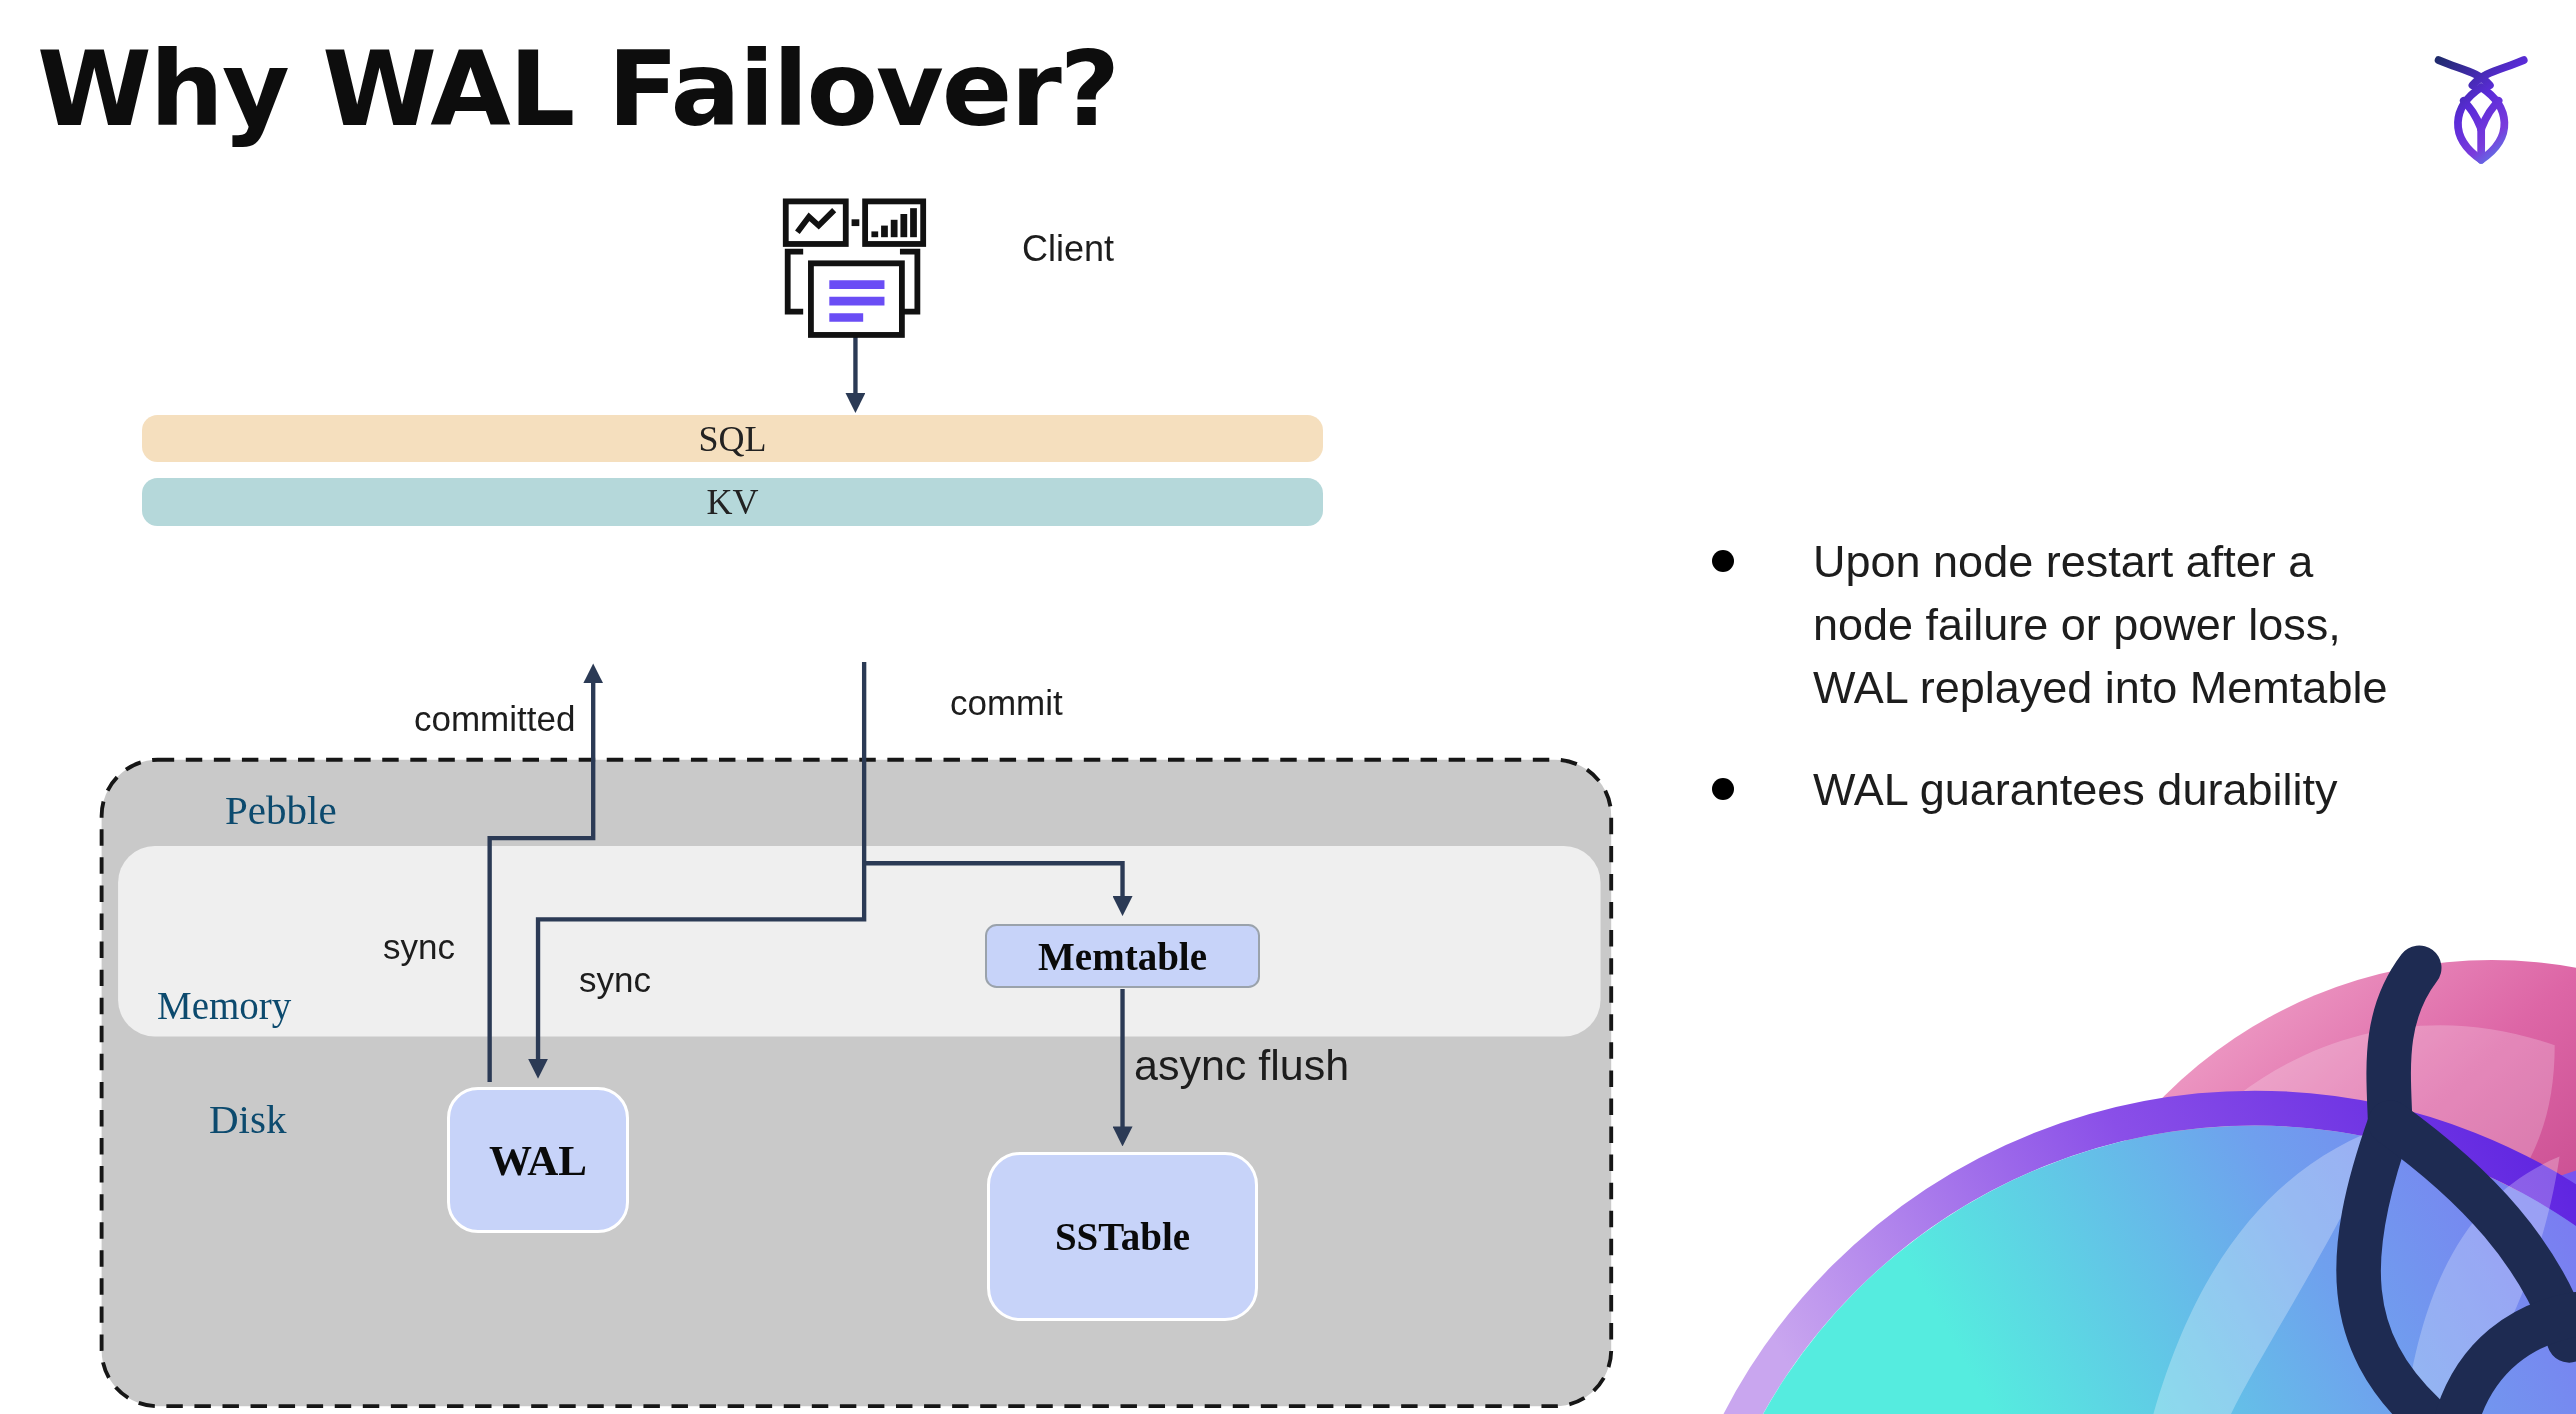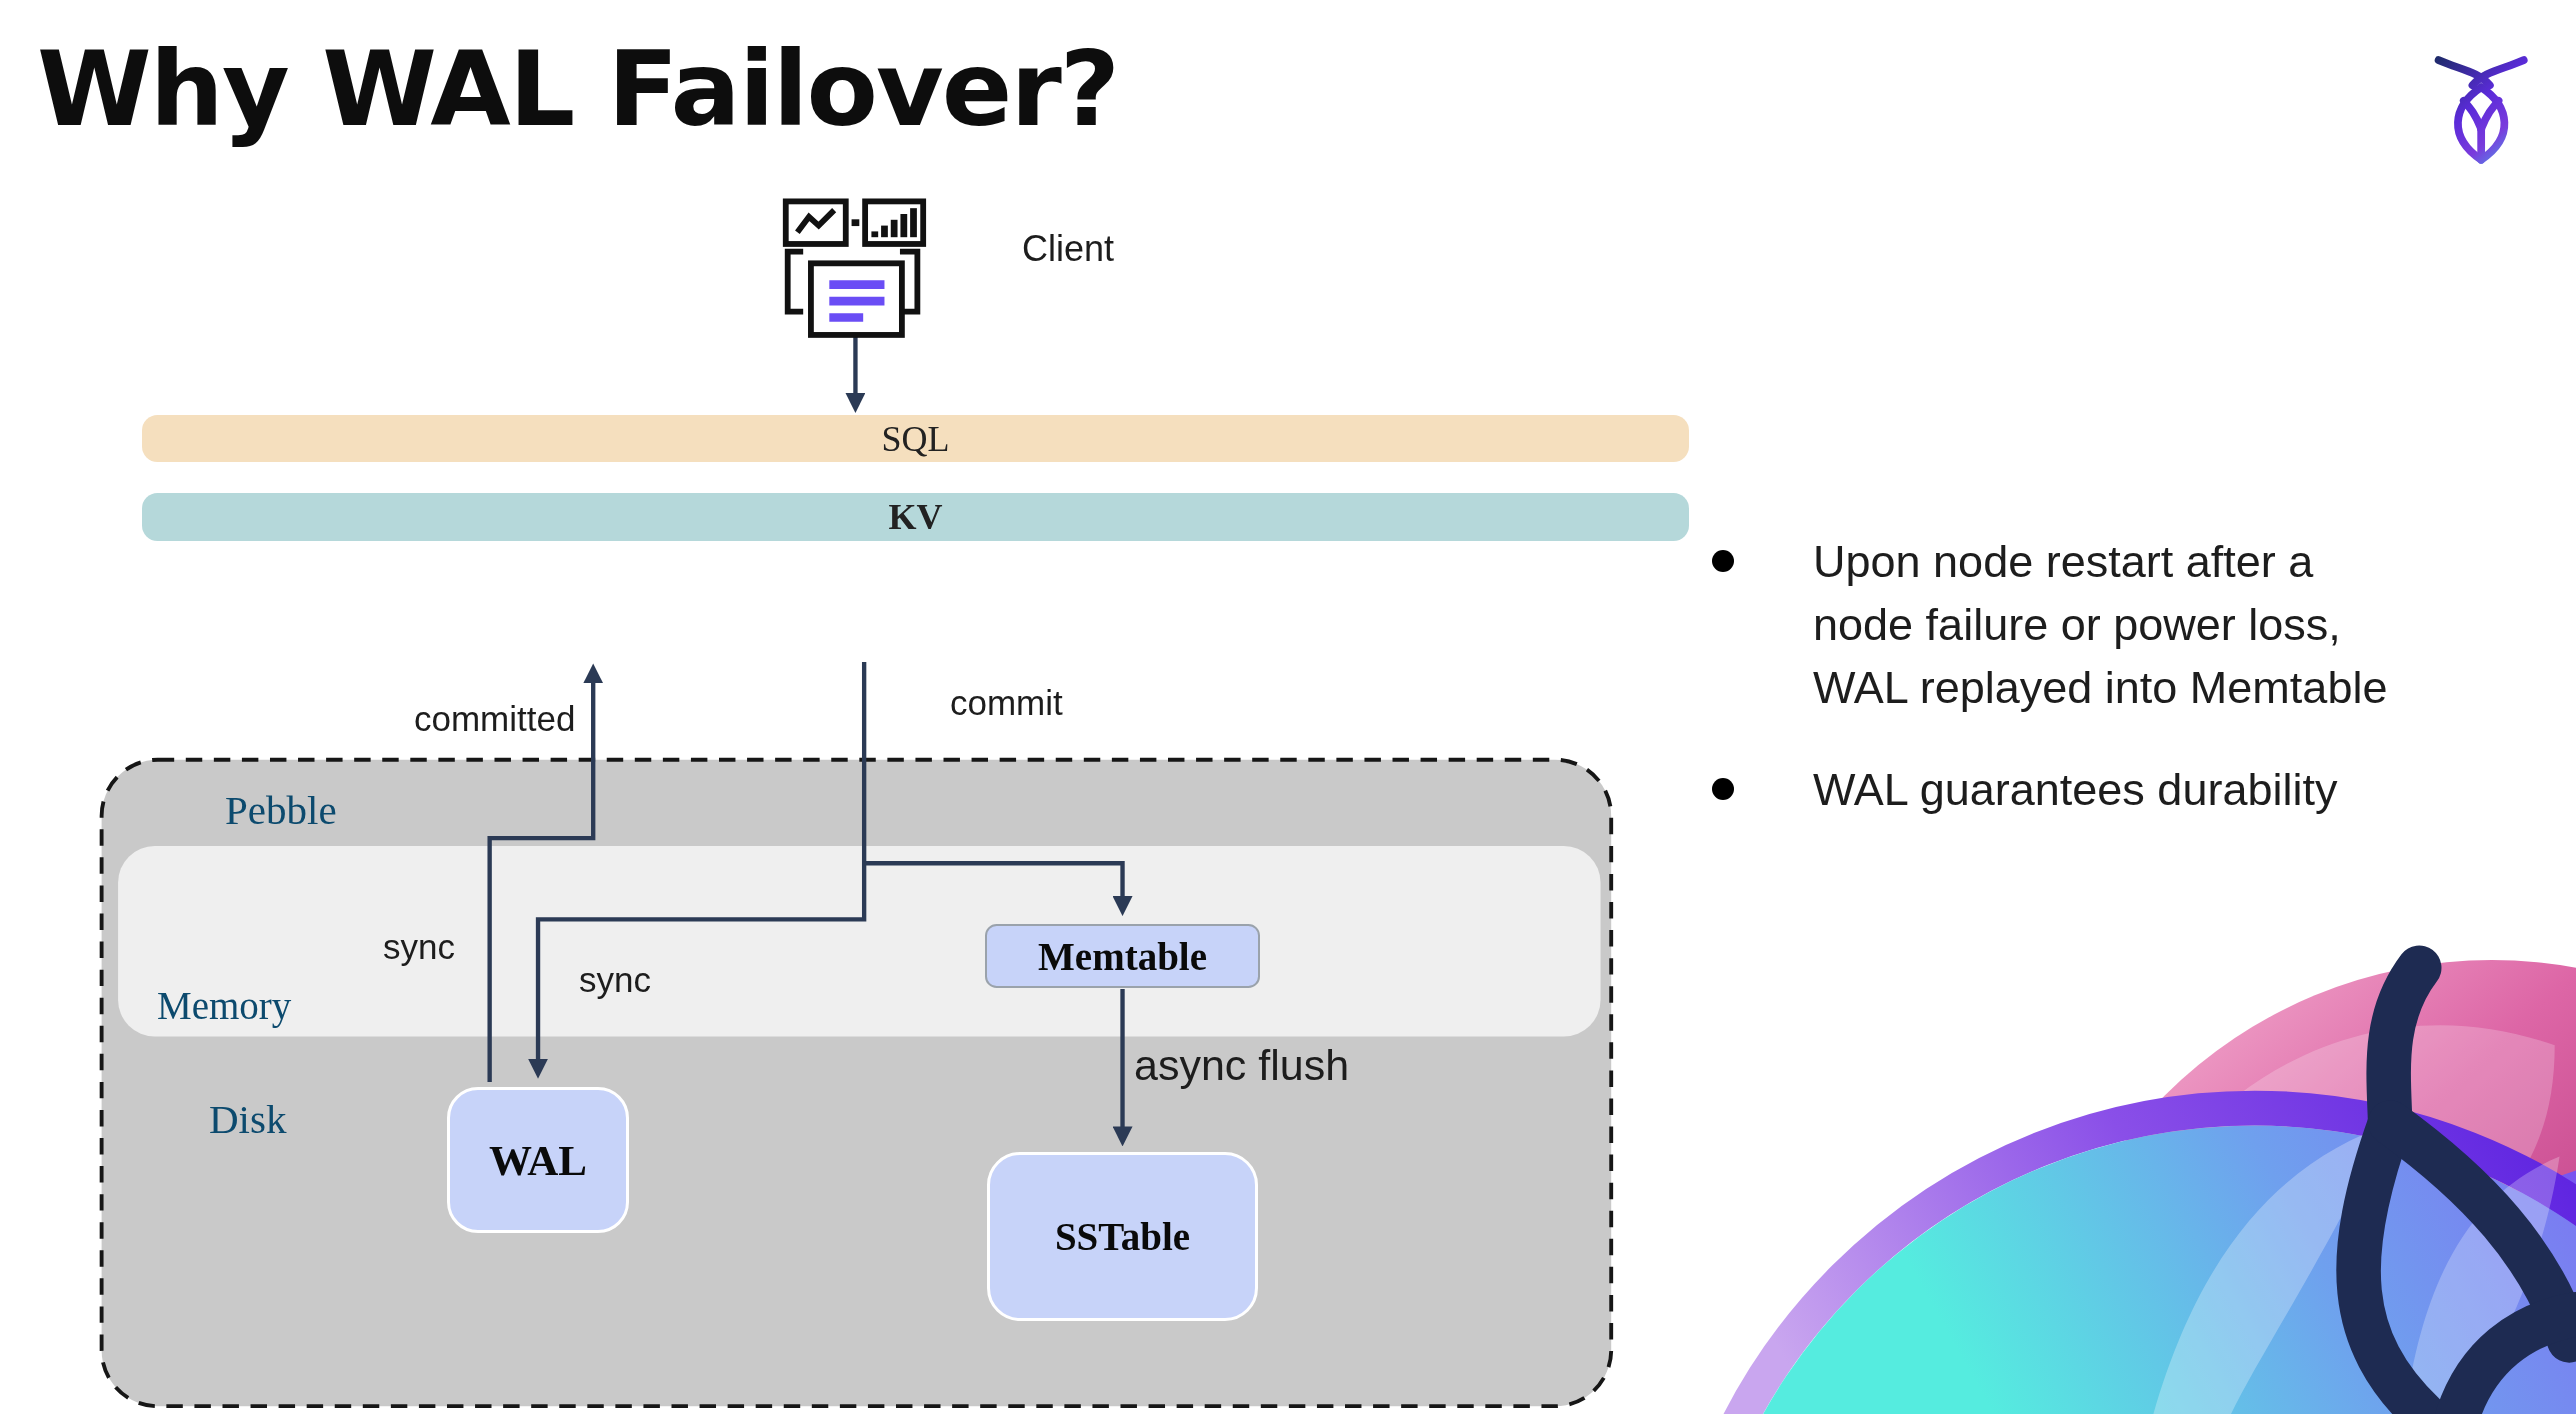--- a/index.html
+++ b/index.html
@@ -14,27 +14,27 @@
   .abs{position:absolute;}
   
   .title{
     left:37px;top:27px;
     font-size:104px;font-weight:700;letter-spacing:-1.9px;
     color:#0d0d0d;line-height:1.2;
     font-family:"DejaVu Sans","Liberation Sans",sans-serif;
   }
   
   .bar{
-    left:142px;width:1547px;border-radius:15.5px;
+    left:142px;width:1181px;border-radius:15.5px;
     display:flex;align-items:center;justify-content:center;
     font-family:"Liberation Serif", serif;
     color:#222;
   }
   .bar-sql{top:415px;height:47px;background:#f5dfbe;font-size:36px;}
-  .bar-kv{top:493px;height:48px;background:#b5d8da;font-size:36px;font-weight:bold;}
+  .bar-kv{top:478px;height:48px;background:#b5d8da;font-size:36px;}
   .bar-storage{top:579px;height:82px;background:#d4d0e6;font-size:39px;}
   
   .serif-label{font-family:"Liberation Serif", serif;color:#0c4a6e;}
   .lbl-pebble{left:225px;top:786px;font-size:41px;}
   .lbl-memory{left:157px;top:983px;font-size:39px;}
   .lbl-disk{left:209px;top:1095px;font-size:41px;}
   .edge-label{font-size:35px;color:#1d1d1d;}
   .lbl-committed{left:414px;top:699px;}
   .lbl-commit{left:922px;top:683px;margin-left:28px;}
   .lbl-sync1{left:383px;top:927px;}

